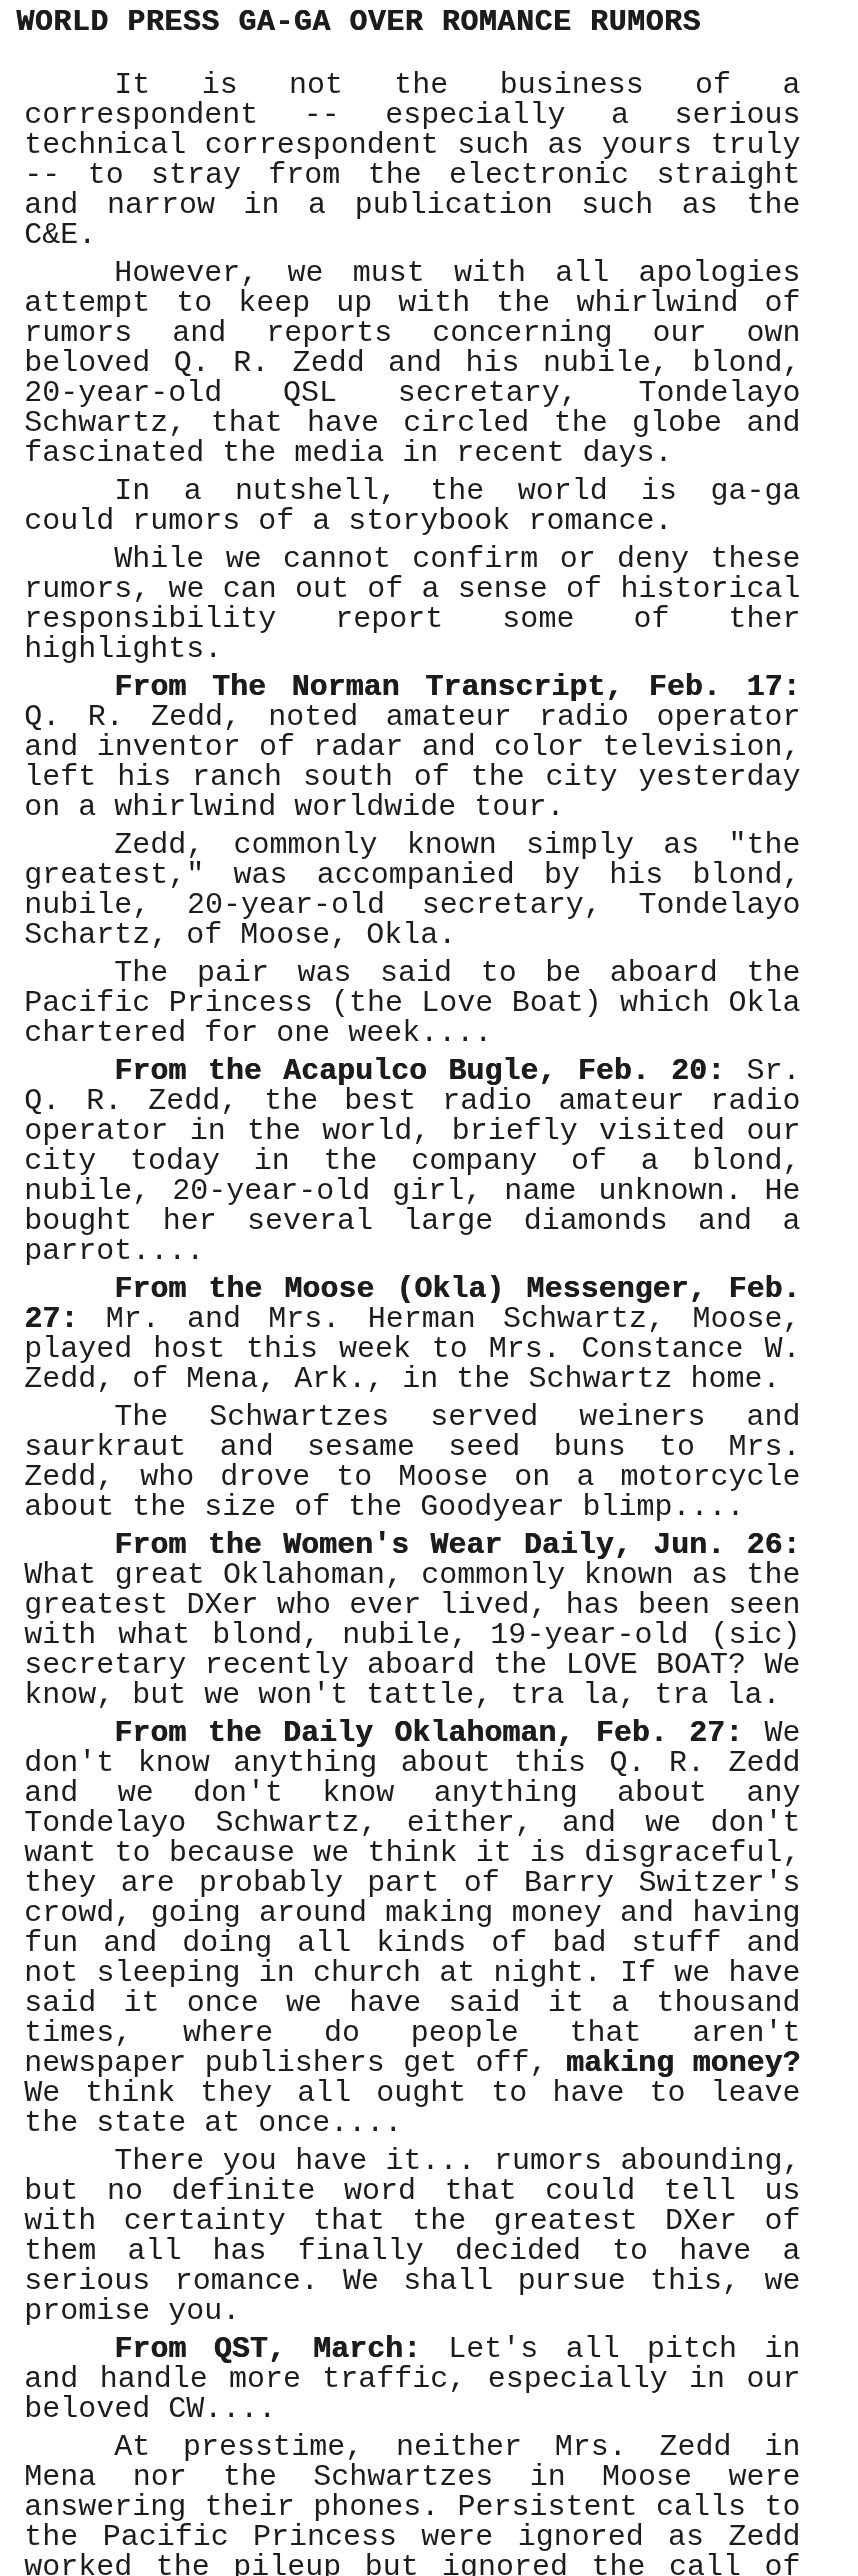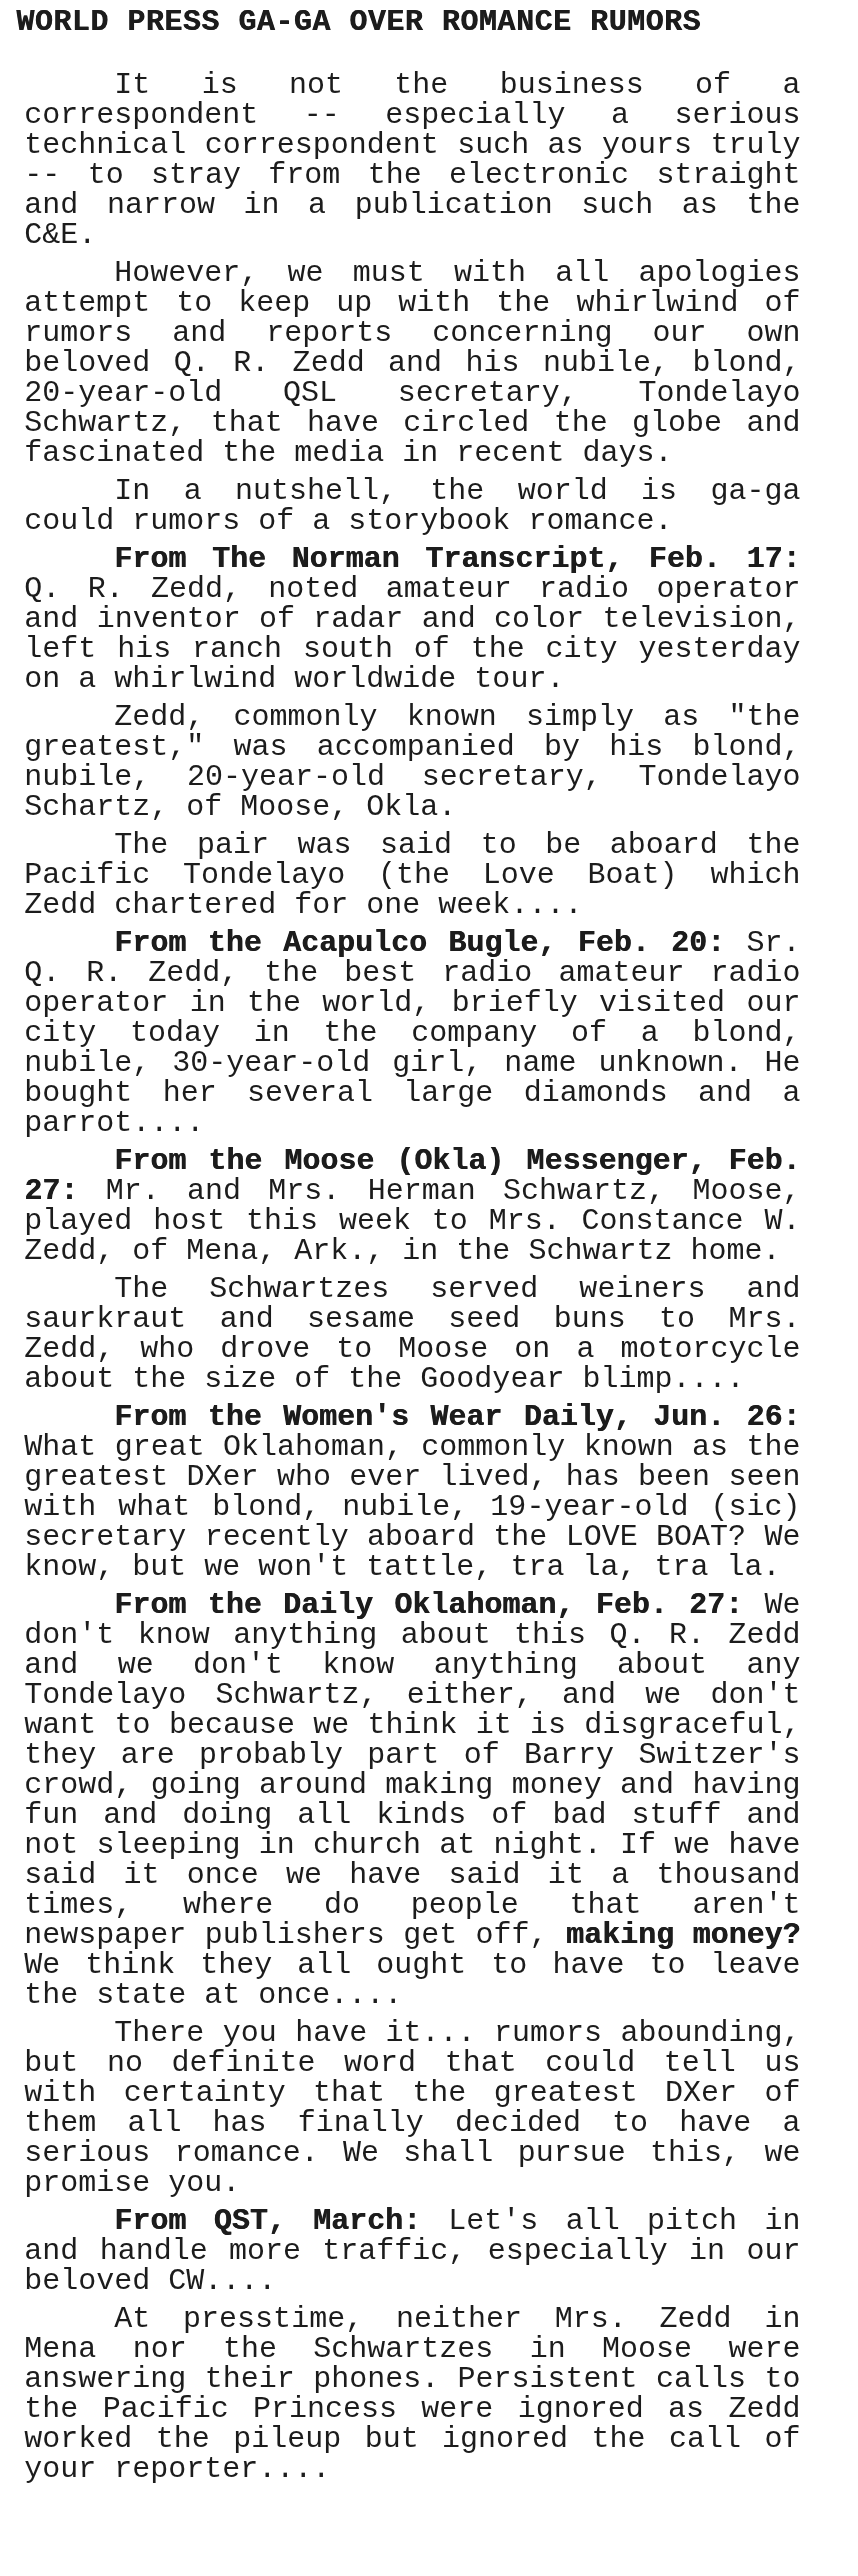--- a/index.html
+++ b/index.html
@@ -44,24 +44,25 @@
 </head>
 <body>
 
 <div class="page">
   <h1 class="title">WORLD PRESS GA-GA OVER ROMANCE RUMORS</h1>
 
   <div class="body">
       <p class="para"><span>It is not the business of a correspondent -- especially a serious technical correspondent such as yours truly -- to stray from the electronic straight and narrow in a publication such as the C&amp;E.</span></p>
       <p class="para"><span>However, we must with all apologies attempt to keep up with the whirlwind of rumors and reports concerning our own beloved Q. R. Zedd and his nubile, blond, 20-year-old QSL secretary, Tondelayo Schwartz, that have circled the globe and fascinated the media in recent days.</span></p>
       <p class="para"><span>In a nutshell, the world is ga-ga could rumors of a storybook romance.</span></p>
+      <p class="para"><span>While we cannot confirm or deny these rumors, we can out of a sense of historical responsibility report some of ther highlights.</span></p>
       <p class="para"><span class="bold">From The Norman Transcript, Feb. 17:</span><span> Q. R. Zedd, noted amateur radio operator and inventor of  radar and color television, left his ranch south of the city yesterday on a whirlwind worldwide tour.</span></p>
       <p class="para"><span>Zedd, commonly known simply as "the greatest," was accompanied by his blond, nubile, 20-year-old secretary, Tondelayo Schartz, of Moose, Okla.</span></p>
-      <p class="para"><span>The pair was said to be aboard the Pacific Tondelayo (the Love Boat) which Zedd chartered for one week....</span></p>
-      <p class="para"><span class="bold">From the Acapulco Bugle, Feb. 20:</span><span> Sr. Q. R. Zedd, the best radio amateur radio operator in the world, briefly visited our city today in the company of a blond, nubile, 30-year-old girl, name unknown.  He bought her several large diamonds and a parrot....</span></p>
+      <p class="para"><span>The pair was said to be aboard the Pacific Princess (the Love Boat) which Okla chartered for one week....</span></p>
+      <p class="para"><span class="bold">From the Acapulco Bugle, Feb. 20:</span><span> Sr. Q. R. Zedd, the best radio amateur radio operator in the world, briefly visited our city today in the company of a blond, nubile, 20-year-old girl, name unknown.  He bought her several large diamonds and a parrot....</span></p>
       <p class="para"><span class="bold">From the Moose (Okla) Messenger, Feb. 27:</span><span> Mr. and Mrs. Herman Schwartz, Moose, played host this week to Mrs. Constance W. Zedd, of Mena, Ark., in the Schwartz home.</span></p>
       <p class="para"><span>The Schwartzes served weiners and saurkraut and sesame seed buns to Mrs. Zedd, who drove to Moose on a motorcycle about the size of the Goodyear blimp....</span></p>
       <p class="para"><span class="bold">From the Women's Wear Daily, Jun. 26:</span><span> What great Oklahoman, commonly known as the greatest DXer who ever lived, has been seen with what blond, nubile, 19-year-old (sic) secretary recently aboard the LOVE BOAT?  We know, but we won't tattle, tra la, tra la.</span></p>
       <p class="para"><span class="bold">From the Daily Oklahoman, Feb. 27:</span><span> We don't know anything about this Q. R. Zedd and we don't know anything about any Tondelayo Schwartz, either, and we don't want to because we think it is disgraceful, they are probably part of Barry Switzer's crowd, going around making money and having fun and doing all kinds of bad stuff and not sleeping in church at night.  If we have said it once we have said it a thousand times, where do people that aren't newspaper publishers get off, </span><span class="bold">making money?</span><span>  We think they all ought to have to leave the state at once....</span></p>
       <p class="para"><span>There you have it... rumors abounding, but no definite word that could tell us with certainty that the greatest DXer of them all has finally decided to have a serious romance.  We shall pursue this, we promise you.</span></p>
       <p class="para"><span class="bold">From QST, March:</span><span> Let's all pitch in and handle more traffic,  especially in our beloved CW....</span></p>
       <p class="para"><span>At presstime, neither Mrs. Zedd in Mena nor the Schwartzes in Moose were answering their phones.  Persistent calls to the Pacific Princess were ignored as Zedd worked the pileup but ignored the call of your reporter....</span></p>
     </div>
 
 </div>

